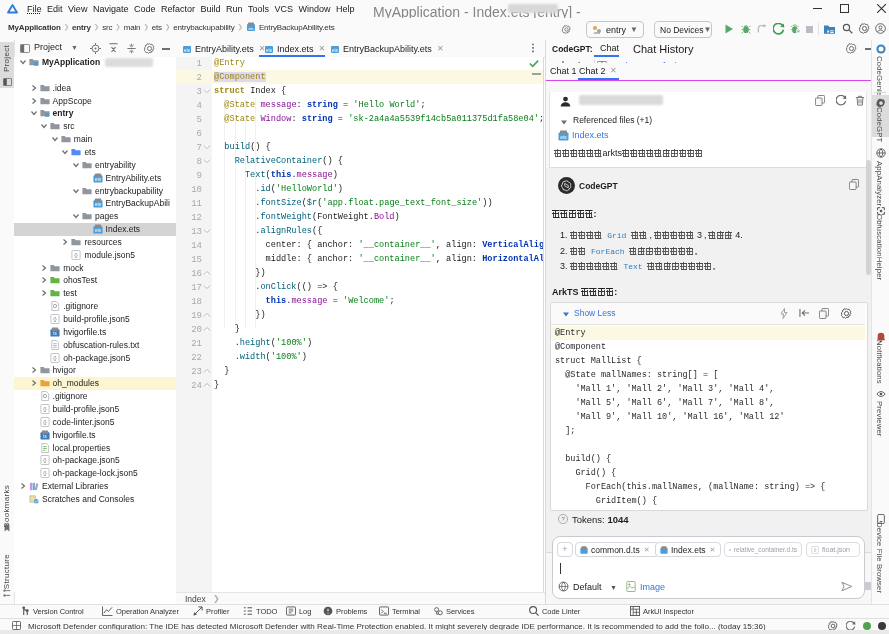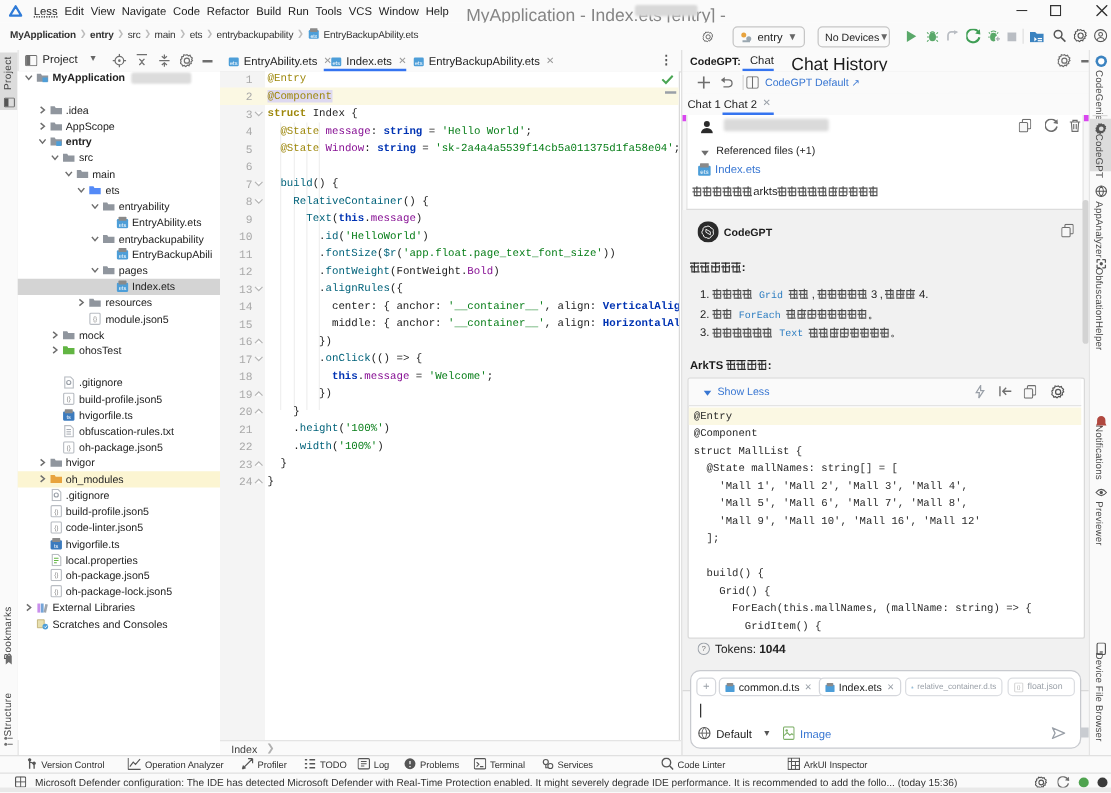--- a/index.html
+++ b/index.html
@@ -58,21 +58,21 @@
 #bottombar{left:0;top:604px;width:889px;height:14px;background:#fafafa;border-top:1px solid #e0e0e0;font-size:7.5px;color:#333;letter-spacing:-0.05px}
 .bitem{position:absolute;top:1px;display:flex;align-items:center;gap:3px}
 #statusbar{left:0;top:618px;width:889px;height:12px;background:#fafafa;border-top:1px solid #e0e0e0;font-size:8px;color:#333}
 #bstrip{left:0;top:630px;width:889px;height:4px;background:#e9e9e9}
 </style></head>
 <body>
 <div class="abs" id="titlebar">
  <svg class="abs" style="left:7px;top:4px" width="11" height="10" viewBox="0 0 11 10">
       <path d="M5.5 1 L10 8.5 L1 8.5 Z" fill="none" stroke="#2f7bd8" stroke-width="1.8" stroke-linejoin="round"></path>
     </svg>
- <div class="abs" id="menus"><span style="text-decoration:underline dotted 0px">Less</span><span>Edit</span><span>View</span><span>Navigate</span><span>Code</span><span>Refactor</span><span>Build</span><span>Run</span><span>Tools</span><span>VCS</span><span>Window</span><span>Help</span></div>
+ <div class="abs" id="menus"><span style="text-decoration:underline dotted 0px">File</span><span>Edit</span><span>View</span><span>Navigate</span><span>Code</span><span>Refactor</span><span>Build</span><span>Run</span><span>Tools</span><span>VCS</span><span>Window</span><span>Help</span></div>
  <div class="abs" id="wintitle">MyApplication - Index.ets [entry] -</div>
  <div class="abs" style="left:508px;top:4px;width:50px;height:9px;background:#d8d8d8;border-radius:2px;filter:blur(1px)"></div>
  <svg class="abs" style="left:813px;top:8px" width="9" height="1">
       <rect width="9" height="1" fill="#333"></rect>
     </svg>
  <svg class="abs" style="left:840px;top:4px" width="9" height="9">
       <rect x="0.5" y="0.5" width="8" height="8" fill="none" stroke="#333"></rect>
     </svg>
  <svg class="abs" style="left:877px;top:4px" width="9" height="9">
       <path d="M0 0 L9 9 M9 0 L0 9" stroke="#333" stroke-width="1.1"></path>
@@ -344,20 +344,29 @@
       <span>ohosTest</span>
     </div>
 <div class="trow" style="top:204.1px;left:0;width:162px;padding-left:26.2px">
       <svg class="chev" viewBox="0 0 8 8">
         <path d="M2.5 1.5 L5.5 4 L2.5 6.5" stroke="#6e6e6e" stroke-width="1.2" fill="none"></path>
       </svg>
       <svg class="ticon" viewBox="0 0 12 10">
         <path d="M0.5 1.5 h4 l1 1.5 h6 v6 h-11 z" fill="#90969e"></path>
       </svg>
       <span>mock</span>
+    </div>
+<div class="trow" style="top:229.8px;left:0;width:162px;padding-left:26.2px">
+      <svg class="chev" viewBox="0 0 8 8">
+        <path d="M2.5 1.5 L5.5 4 L2.5 6.5" stroke="#6e6e6e" stroke-width="1.2" fill="none"></path>
+      </svg>
+      <svg class="ticon" viewBox="0 0 12 10">
+        <path d="M0.5 1.5 h4 l1 1.5 h6 v6 h-11 z" fill="#62b543"></path>
+      </svg>
+      <span>test</span>
     </div>
 <div class="trow" style="top:242.6px;left:0;width:162px;padding-left:26.2px">
       <span class="chev"></span>
       <svg class="ticon" viewBox="0 0 11 11">
         <path d="M2 0.5 h5 l2.5 2.5 v7.5 h-7.5 z" fill="#fff" stroke="#b9bdc3"></path>
         <circle cx="5.5" cy="5.5" r="1.8" fill="none" stroke="#9aa0a8"></circle>
       </svg>
       <span>.gitignore</span>
     </div>
 <div class="trow" style="top:255.5px;left:0;width:162px;padding-left:26.2px">
@@ -579,21 +588,21 @@
 <svg class="abs" style="right:4px;top:2px" width="10" height="9" viewBox="0 0 12 10">
       <path d="M1 5 L4.5 8.5 L11 1.5" stroke="#4aa653" stroke-width="2" fill="none"></path>
     </svg>
 <div class="abs" style="right:2px;top:16px;width:9px;height:1.5px;background:#9aa0a8"></div>
 </div>
 <div class="abs" id="chat">
  <div class="abs" style="left:0;top:0;width:326px;height:17px;background:#fafafa;border-bottom:1px solid #e0e0e0">
   <b class="abs" style="left:6px;top:4px;font-size:8.5px">CodeGPT:</b>
   <span class="abs" style="left:54px;top:3px;font-size:9px">Chat</span>
   <div class="abs" style="left:48px;top:15px;width:25px;height:2px;background:#3574f0"></div>
-  <span class="abs" style="left:87px;top:3px;font-size:14px">Chat History</span>
+  <span class="abs" style="left:87px;top:3px;font-size:11px">Chat History</span>
   <span class="abs icn" style="left:300px;top:3px">
         <svg width="11" height="11" viewBox="0 0 16 16">
           <path d="M8 5a3 3 0 100 6 3 3 0 000-6zm6.5 3l-1.7 1.3.3 2-2 .6-.6 2-2-.6L6.7 15l-1.6-1.3-2 .5-.9-1.9L.5 11l.7-2-.7-2 1.7-1.3-.3-2 2-.6.6-2 2 .6L8.1 1l1.6 1.3 2-.5.9 1.9 1.7 1.2-.7 2z" fill="none" stroke="#6e6e6e" stroke-width="1.4"></path>
         </svg>
       </span>
   <div class="abs" style="left:319px;top:8px;width:8px;height:1.5px;background:#6e6e6e"></div>
  </div>
  <div class="abs" style="left:0;top:17px;width:326px;height:18px;background:#fafafa">
   <svg class="abs" style="left:12px;top:4px" width="10" height="10" viewBox="0 0 10 10">
         <path d="M5 0 V10 M0 5 H10" stroke="#6e6e6e" stroke-width="1.3"></path>
@@ -602,21 +611,21 @@
         <path d="M3 4 h7 a4 4 0 010 8 h-6" stroke="#6e6e6e" stroke-width="1.5" fill="none"></path>
         <path d="M5.5 0.5 L1 4 L5.5 7.5 Z" fill="#6e6e6e"></path>
       </svg>
   <div class="abs" style="left:48px;top:3px;width:1px;height:12px;background:#d9d9d9"></div>
   <svg class="abs" style="left:51px;top:4px" width="10" height="10" viewBox="0 0 12 12">
         <rect x="0.5" y="0.5" width="11" height="11" rx="1.5" fill="none" stroke="#6e6e6e"></rect>
         <path d="M6 0.5 V11.5" stroke="#6e6e6e"></path>
       </svg>
   <span class="abs blue" style="left:66px;top:4px;font-size:8.5px">CodeGPT Default <span style="font-size:8px">↗</span></span>
  </div>
- <div class="abs" style="left:0;top:35px;width:326px;height:17px;background:#fafafa;border-bottom:5px solid #d946ef">
+ <div class="abs" style="left:0;top:23px;width:326px;height:17px;background:#fafafa;border-bottom:1px solid #d946ef">
   <span class="abs" style="left:4px;top:2.5px;font-size:9px">Chat 1</span>
   <span class="abs" style="left:33px;top:2.5px;font-size:9px">Chat 2</span>
   <span class="abs" style="left:64px;top:3px;color:#9aa0a8;font-size:8px">✕</span>
   <div class="abs" style="left:32px;top:15px;width:41px;height:2px;background:#3574f0"></div>
  </div>
  <div class="abs" style="left:3px;top:52px;width:318px;height:76px;background:#fff;border-bottom:1px solid #dcdcdc;border-left:1px solid #e3e3e3;border-right:1px solid #e3e3e3;box-sizing:border-box">
   <svg class="abs" style="left:10px;top:4px" width="11" height="11" viewBox="0 0 12 12">
         <circle cx="6" cy="3.4" r="2.6" fill="#2b2b2b"></circle>
         <path d="M0.8 11.5 a5.2 4.6 0 0110.4 0 z" fill="#2b2b2b"></path>
       </svg>

